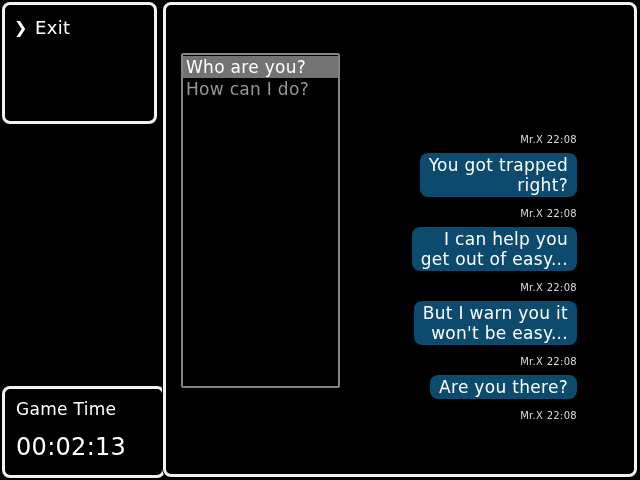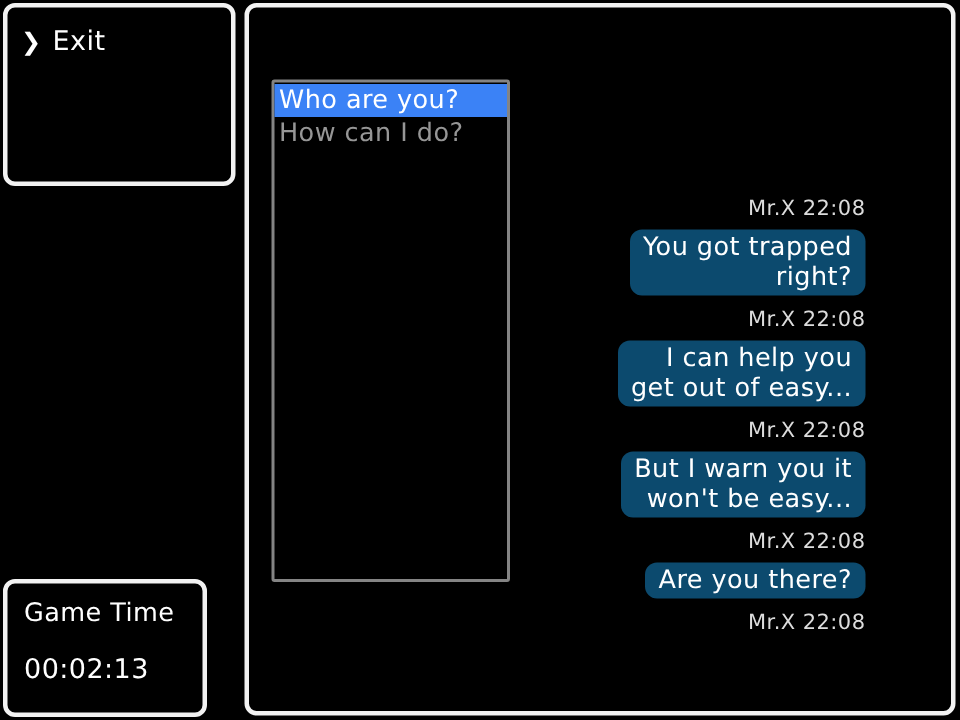--- a/index.html
+++ b/index.html
@@ -24,45 +24,45 @@
   .menu-item {
     display: flex; align-items: center;
     height: 39px; padding-left: 9px;
     color: #fff; font-size: 18px;
   }
   .menu-cursor {
     width: 21px; flex: 0 0 21px;
     color: #fff; font-weight: bold; font-size: 16px;
   }
   
-  .time-window { left: 2px; top: 386px; width: 136px; height: 92px; padding: 10px 0 0 11px; color: #fff; }
+  .time-window { left: 2px; top: 386px; width: 163px; height: 92px; padding: 10px 0 0 11px; color: #fff; }
   .time-label { font-size: 17px; line-height: 20px; margin-bottom: 18px; }
-  .time-value { font-size: 18px; line-height: 20px; }
+  .time-value { font-size: 24px; line-height: 20px; }
   
   .main-window { left: 163px; top: 2px; width: 474px; height: 475px; }
   
   .choice-box {
     position: absolute; left: 15px; top: 48px;
     width: 159px; height: 335px;
     border: 2px solid #848484; border-radius: 2px;
     background: #000; padding-top: 1px;
   }
   .choice {
     height: 22px; line-height: 22px;
     padding: 0 3px; font-size: 17px;
     color: #969696; white-space: nowrap; overflow: hidden;
   }
-  .choice.selected { background: #3b82f6; color: #fff; }
+  .choice.selected { background: #737373; color: #fff; }
   
   .chat {
     position: absolute; top: 126px; right: 57px;
     display: flex; flex-direction: column; align-items: flex-end;
   }
   .chat-sender {
-    color: #dcdcdc; font-size: 14px; line-height: 17px;
+    color: #dcdcdc; font-size: 10px; line-height: 17px;
     margin-bottom: 5px; text-align: center; white-space: nowrap;
   }
   .chat-bubble {
     background: #0c4a6e; color: #fff;
     border-radius: 8px; padding: 2px 9px;
     font-size: 17px; line-height: 20px;
     text-align: right; white-space: pre-line;
     margin-bottom: 8px; max-width: 300px;
   }
 </style>

